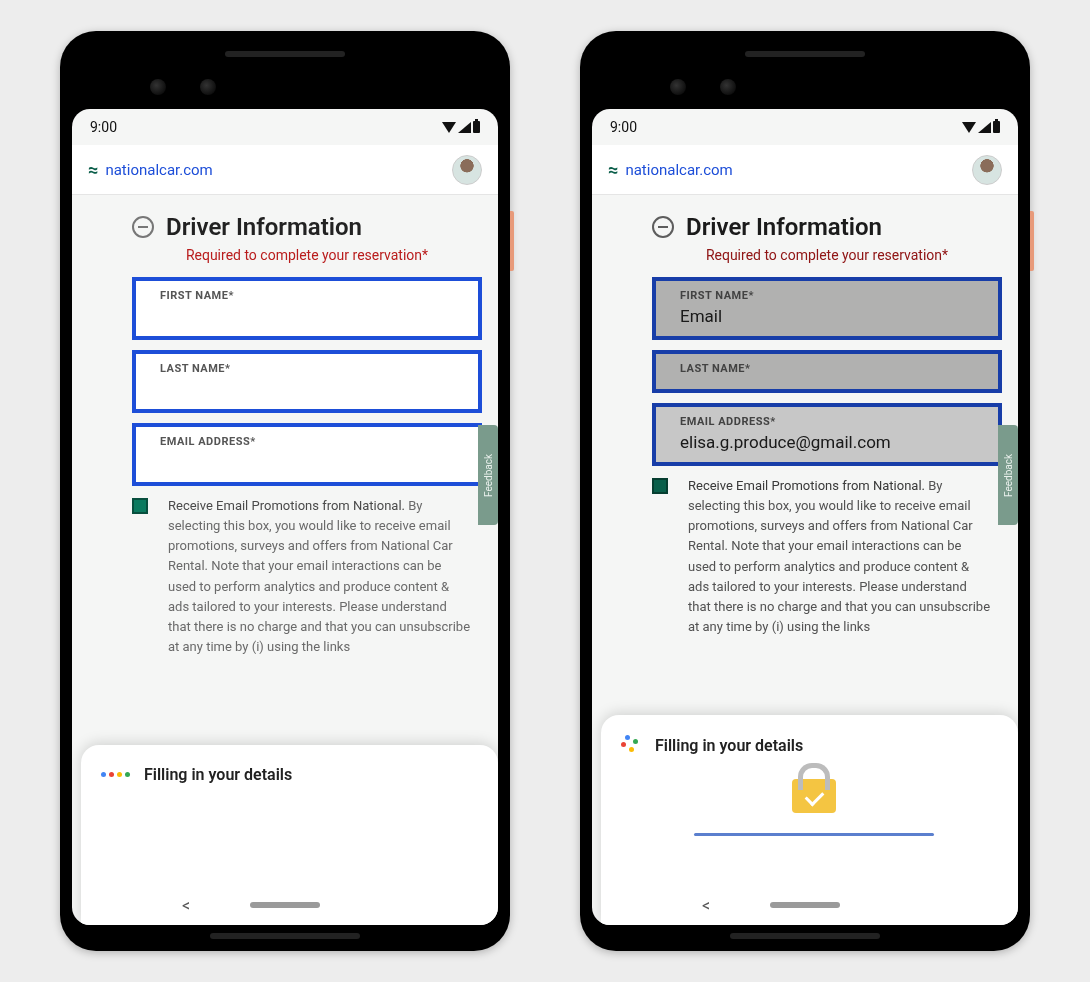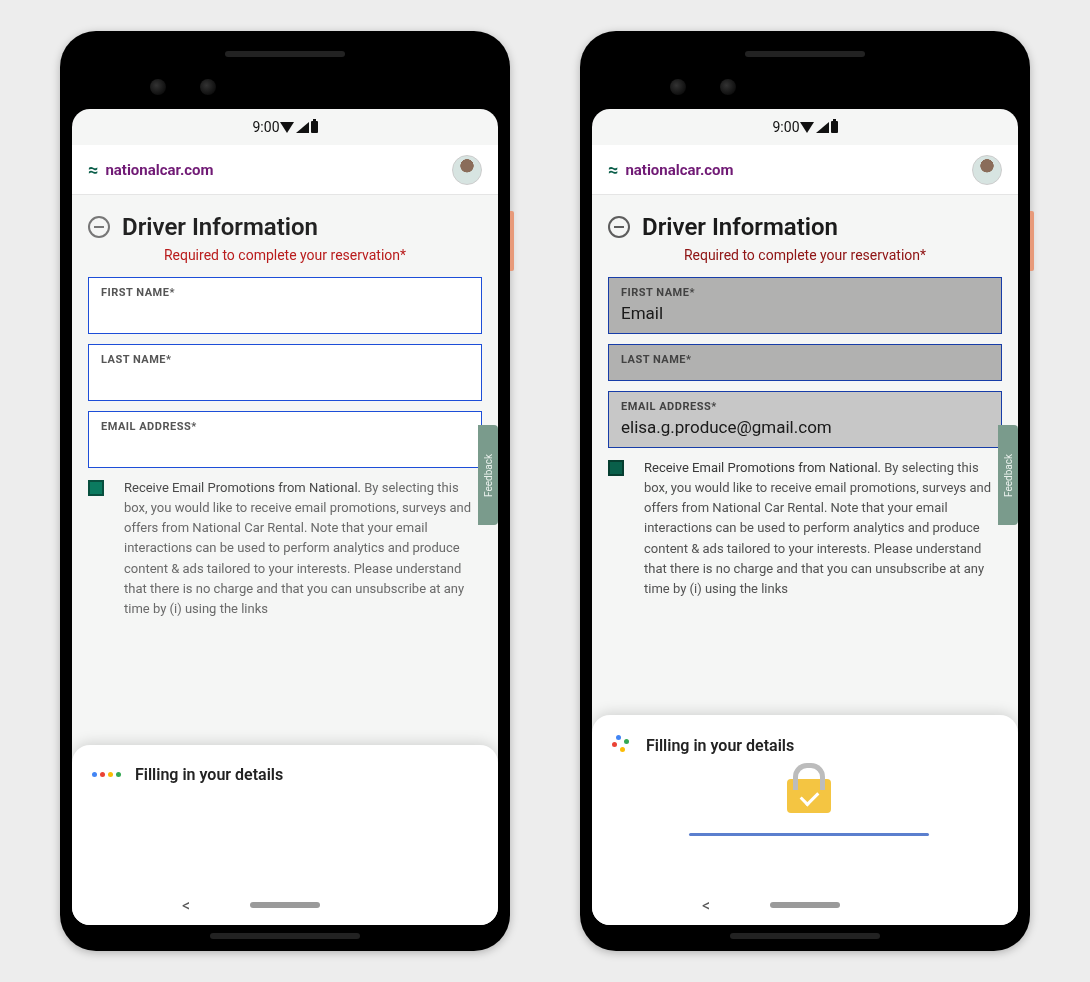--- a/index.html
+++ b/index.html
@@ -75,21 +75,21 @@
     overflow: hidden;
     display: flex;
     flex-direction: column;
   }
 
   
   .status-bar {
     height: 36px;
     display: flex;
     align-items: center;
-    justify-content: center;
+    justify-content: space-between;
     padding: 0 18px;
     font-size: 14px;
     color: #111;
   }
   .status-right { display: flex; gap: 2px; align-items: center; }
   .tri {
     width: 0; height: 0;
     border-left: 7px solid transparent;
     border-right: 7px solid transparent;
     border-bottom: 11px solid #111;
@@ -124,38 +124,39 @@
     padding: 0 16px;
     gap: 10px;
     border-bottom: 1px solid #e5e5e5;
   }
   .brand-icon {
     color: #0b5e4a;
     font-size: 18px;
     font-weight: bold;
     letter-spacing: -3px;
   }
-  .url-text { font-size: 15px; color: #701a75; flex: 1; font-weight: bold; }
+  .url-text { font-size: 15px; color: #1d4ed8; flex: 1; }
   .avatar {
     width: 30px; height: 30px;
     border-radius: 50%;
     background: radial-gradient(circle at 50% 35%, #8a6d5a 0 28%, #d7e4e1 30% 100%);
     border: 1px solid #ccc;
   }
 
   
   .page {
     flex: 1;
     position: relative;
     padding: 18px 16px 0 16px;
     overflow: hidden;
   }
   .dim .page-inner { filter: brightness(0.78); }
   .page-inner {
     height: 100%;
+    margin-left: 44px;
   }
   .heading-row {
     display: flex; align-items: center; gap: 12px;
     margin-bottom: 6px;
   }
   .collapse-icon {
     width: 22px; height: 22px;
     border: 2px solid #777;
     border-radius: 50%;
     position: relative;
@@ -165,22 +166,22 @@
     position:absolute;
     left:4px; right:4px; top:50%;
     height:2px; background:#777;
     transform: translateY(-50%);
   }
   .h1 { font-size: 24px; font-weight: 600; color: #222; }
   .sub { font-size: 14px; color: #b91c1c; margin-bottom: 14px; text-align: center; }
 
   .field {
     background: #fff;
-    border: 1px solid #1d4ed8;
-    padding: 8px 12px 10px 12px;
+    border: 4px solid #1d4ed8;
+    padding: 8px 12px 10px 24px;
     margin-bottom: 10px;
   }
   .dim .field { background: #e3e3e1; }
   .dim .field.lit { background: #fff; }
   .field-label {
     font-size: 11px;
     font-weight: 700;
     letter-spacing: 0.5px;
     color: #555;
     margin-bottom: 4px;
@@ -221,21 +222,21 @@
     color: #e9f0ec;
     display: flex;
     align-items: center;
     justify-content: center;
     transform: rotate(180deg);
   }
 
   
   .sheet {
     position: absolute;
-    left: 0; right: 0; bottom: 0;
+    left: 9px; right: 0; bottom: 0;
     background: #fff;
     border-radius: 18px 18px 0 0;
     box-shadow: 0 -2px 14px rgba(0,0,0,0.15);
     padding: 20px 12px 16px 20px;
   }
   .sheet-row {
     display: flex;
     align-items: center;
     gap: 14px;
   }

